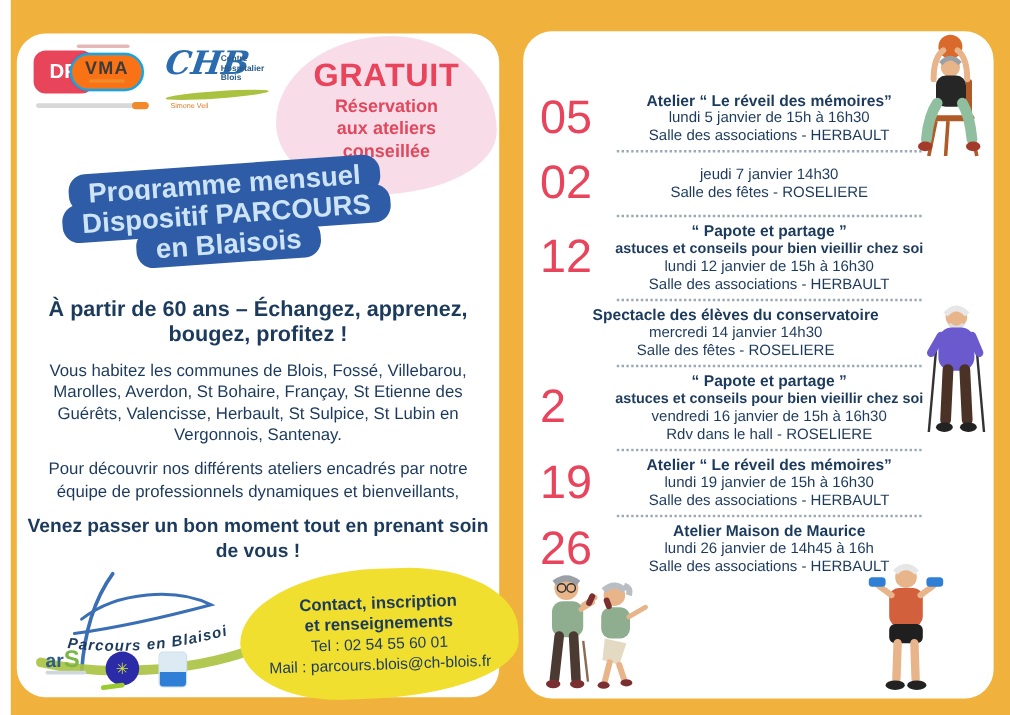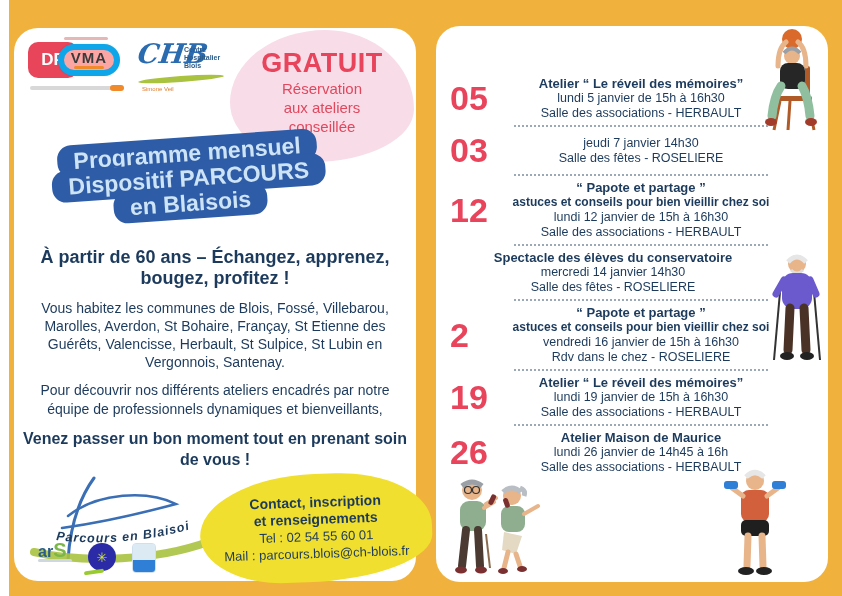--- a/index.html
+++ b/index.html
@@ -12,35 +12,35 @@
   .left-strip{position:absolute;left:0;top:0;width:9px;height:596px;background:#fff;}
   .panel{position:absolute;background:#fff;border-radius:24px;}
   .panel.left{left:14px;top:28px;width:402px;height:553px;}
   .panel.right{left:436px;top:26px;width:392px;height:556px;}
 
   
   .logos-row{position:absolute;left:14px;top:8px;display:flex;gap:14px;}
   .dpvma{position:relative;width:96px;height:56px;}
   .dpvma .cap-top{position:absolute;left:36px;top:1px;width:44px;height:3px;background:#e5b7b7;border-radius:2px;}
   .dp-badge{position:absolute;left:0;top:6px;width:50px;height:36px;background:#E8455A;border-radius:10px;color:#fff;font-weight:bold;font-size:17px;display:flex;align-items:center;justify-content:center;}
-  .vma-pill{position:absolute;left:30px;top:8px;width:62px;height:32px;background:#fca5a5;border:6px solid #0ea5e9;border-radius:16px;display:flex;flex-direction:column;align-items:center;justify-content:center;box-shadow:0 0 2px rgba(0,0,0,.15);}
+  .vma-pill{position:absolute;left:30px;top:8px;width:62px;height:32px;background:#f97316;border:2px solid #0ea5e9;border-radius:16px;display:flex;flex-direction:column;align-items:center;justify-content:center;box-shadow:0 0 2px rgba(0,0,0,.15);}
   .vma-pill .vma-text{color:#3a3a3a;font-weight:bold;font-size:15px;letter-spacing:1px;line-height:14px;}
   .vma-pill .vma-bar{width:30px;height:3px;background:#F08A2B;border-radius:2px;margin-top:1px;}
   .dpvma .cap-bottom{position:absolute;left:2px;bottom:2px;width:88px;height:4px;background:#d8d8d8;border-radius:2px;}
   .dpvma .cap-dot{position:absolute;right:0;bottom:1px;width:14px;height:6px;background:#F08A2B;border-radius:3px;}
   .chb{position:relative;width:94px;height:56px;}
   .chb-mark{position:absolute;left:0;top:2px;font-family:"DejaVu Serif",serif;font-style:italic;font-size:27px;color:#2B6CB0;font-weight:bold;transform:skewX(-8deg);}
   .chb-name{position:absolute;left:46px;top:10px;font-size:7px;line-height:8px;color:#2B5C8A;font-weight:bold;}
   .chb-swoosh{position:absolute;left:0px;bottom:10px;width:86px;height:6px;background:#A9C23F;border-radius:50%;transform:rotate(-4deg);}
   .chb-sub{position:absolute;left:4px;bottom:0px;font-size:6px;color:#E07B2A;}
 
   .gratuit-blob{position:absolute;left:216px;top:2px;width:184px;height:132px;background:var(--pink);
     border-radius:52% 48% 55% 45% / 55% 60% 40% 45%;text-align:center;padding-top:18px;}
   .gratuit-title{color:var(--red);font-weight:bold;font-size:27px;letter-spacing:.5px;}
-  .gratuit-line{color:#E0485E;font-weight:normal;font-size:15px;line-height:19px;}
+  .gratuit-line{color:#E0485E;font-weight:bold;font-size:15px;line-height:19px;}
 
   .banner{position:absolute;left:10px;top:116px;width:330px;text-align:center;transform:rotate(-4deg);}
   .banner-line{display:inline-block;background:var(--banner);color:var(--banner-text);font-weight:bold;
     font-size:23px;line-height:26px;padding:3px 16px;border-radius:14px;margin-top:-7px;}
 
   .para{position:absolute;left:8px;width:386px;text-align:center;color:var(--navy);}
   .para.bold{font-weight:bold;}
   .p-intro{top:219px;font-size:18px;line-height:21px;}
   .p-communes{top:271px;font-size:14px;line-height:18px;}
   .p-team{top:353px;font-size:14px;line-height:19px;}
@@ -63,21 +63,21 @@
     display:flex;flex-direction:column;align-items:center;justify-content:center;text-align:center;color:var(--navy);}
   .contact-blob .c-bold{font-weight:bold;font-size:14px;line-height:17px;}
   .contact-blob .c-line{font-size:13px;line-height:17px;}
 
   
   .month-pill{margin:10px auto 0;width:214px;height:38px;background:var(--pill-pink);border-radius:19px;
     display:flex;align-items:center;justify-content:center;}
   .month-title{color:var(--red);font-weight:bold;font-size:26px;}
   .events{position:absolute;left:6px;top:50px;width:342px;}
   .ev-row{display:flex;align-items:center;}
-  .ev-day{width:56px;font-size:34px;font-weight:bold;color:var(--red);padding-left:8px;flex:none;}
+  .ev-day{width:56px;font-size:39px;font-weight:normal;color:var(--red);padding-left:8px;flex:none;}
   .ev-details{flex:1;text-align:center;color:var(--navy);font-size:12.5px;line-height:15px;}
   .ev-title{font-weight:bold;font-size:13px;}
   .ev-sub{font-weight:bold;font-size:12px;white-space:nowrap;}
   .ev-sub:empty{display:none;}
   .ev-divider{border-top:2px dotted #9AA9B5;margin:4px 16px 4px 72px;}
   .illu{position:absolute;}
   .illu-chair{right:2px;top:0px;}
   .illu-hiker{right:0px;top:224px;}
   .illu-couple{left:10px;bottom:6px;}
   .illu-dumbbell{right:40px;bottom:4px;}
@@ -187,21 +187,21 @@
         <div class="ev-details">
           <div class="ev-title">Atelier “ Le réveil des mémoires”</div>
 
           <div class="ev-time">lundi 5 janvier  de 15h à 16h30</div>
           <div class="ev-place">Salle des associations - HERBAULT</div>
         </div>
       </div>
       <div class="ev-divider"></div>
 
       <div class="ev-row">
-        <div class="ev-day">03</div>
+        <div class="ev-day">02</div>
         <div class="ev-details">
 
           <div class="ev-time">jeudi 7 janvier 14h30</div>
           <div class="ev-place">Salle des fêtes - ROSELIERE</div>
         </div>
       </div>
       <div class="ev-divider"></div>
 
       <div class="ev-row">
         <div class="ev-day">12</div>
@@ -223,21 +223,21 @@
         </div>
       </div>
       <div class="ev-divider"></div>
 
       <div class="ev-row">
         <div class="ev-day">2</div>
         <div class="ev-details">
           <div class="ev-title">“ Papote et partage ”</div>
           <div class="ev-sub">astuces et conseils pour bien vieillir chez soi</div>
           <div class="ev-time">vendredi 16 janvier de 15h à 16h30</div>
-          <div class="ev-place">Rdv dans le chez - ROSELIERE</div>
+          <div class="ev-place">Rdv dans le hall - ROSELIERE</div>
         </div>
       </div>
       <div class="ev-divider"></div>
 
       <div class="ev-row">
         <div class="ev-day">19</div>
         <div class="ev-details">
           <div class="ev-title">Atelier “ Le réveil des mémoires”</div>
 
           <div class="ev-time">lundi 19 janvier  de 15h à 16h30</div>

